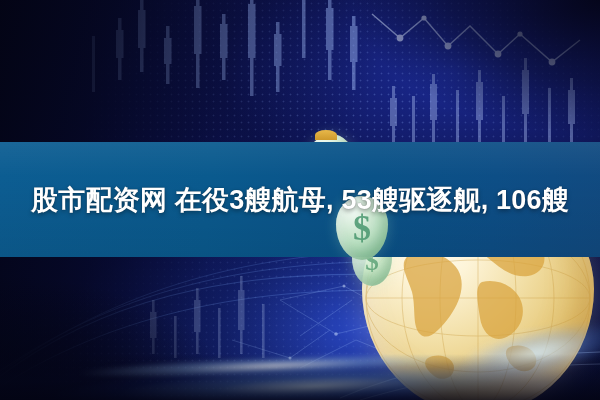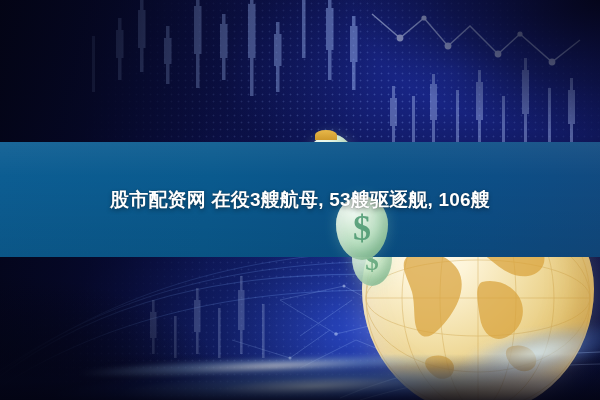--- a/index.html
+++ b/index.html
@@ -101,21 +101,21 @@
     gap: 4px;
     color: #ffffff;
     font-weight: bold;
     font-size: 27px;
     line-height: 40px;
     letter-spacing: 0.2px;
     text-shadow: 0 2px 4px rgba(0,0,0,0.35), 0 0 1px rgba(0,0,0,0.5);
     text-align: center;
     white-space: nowrap;
   }
-  .title-line-1 { font-size: 19px; }
+  .title-line-1 { font-size: 27px; }
   .title-line-2 { font-size: 27px; }
 
   
   .globe-wrap {
     position: absolute;
     left: 362px;
     top: 182px;
     width: 232px;
     height: 232px;
     z-index: 4;

